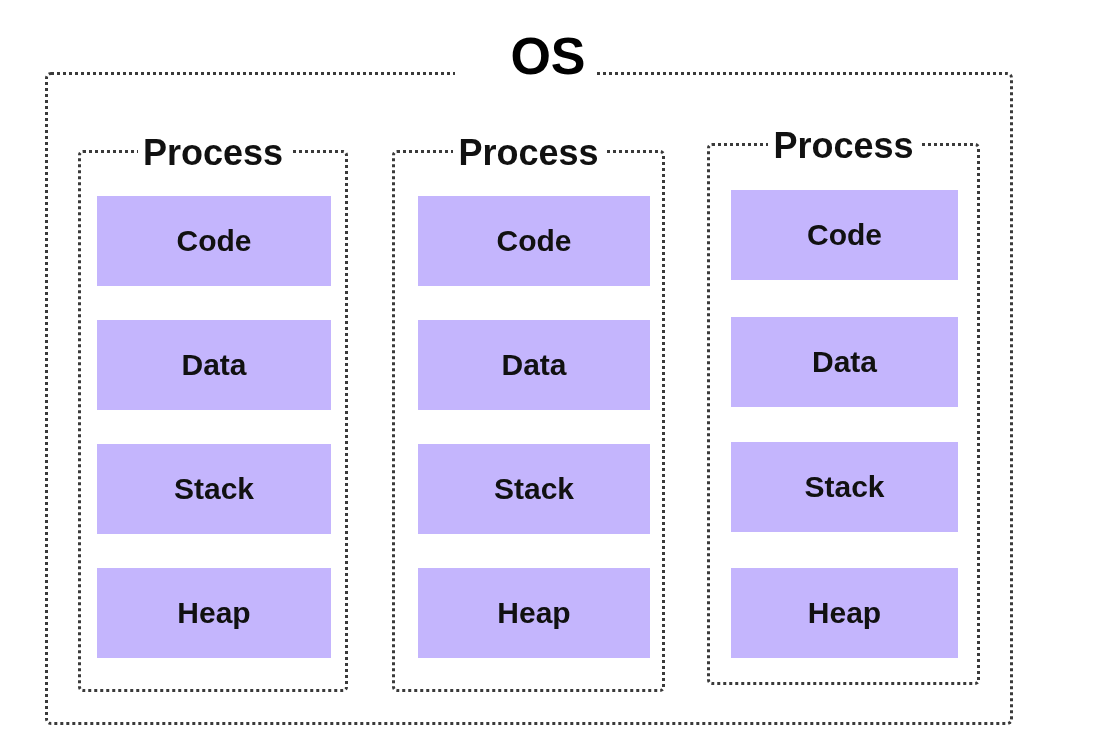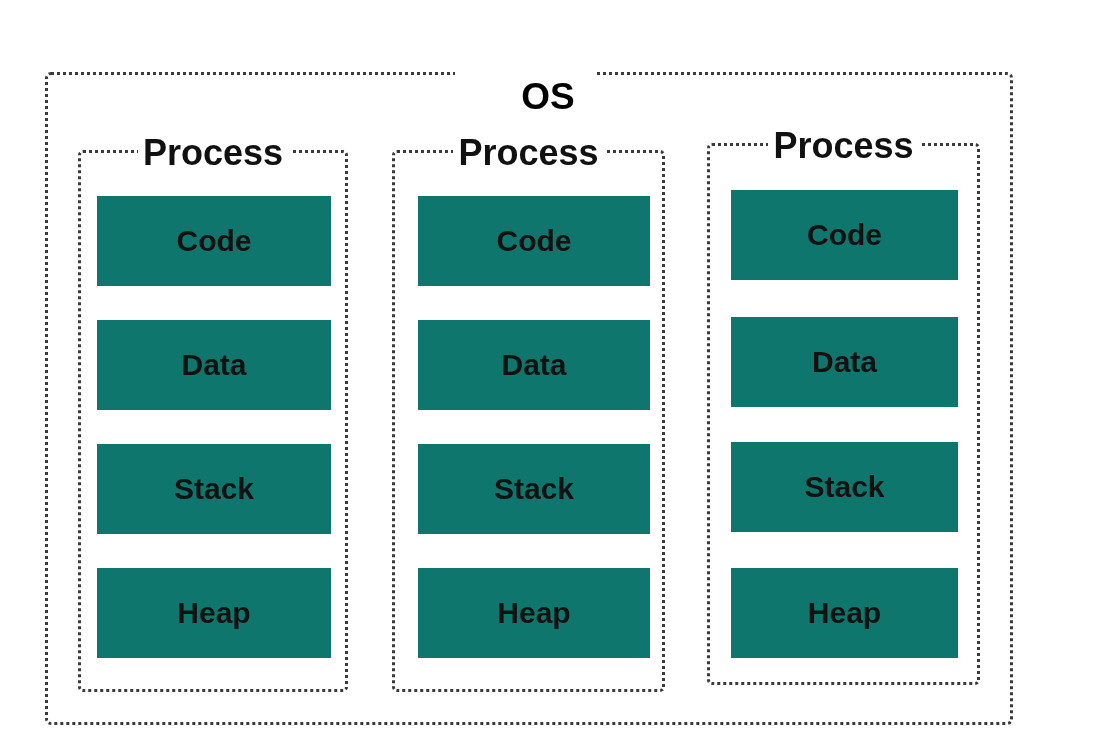--- a/index.html
+++ b/index.html
@@ -45,26 +45,25 @@
     height: 22px;
     background: #ffffff;
   }
 
   .os-title {
     position: absolute;
     left: 0;
     top: 30px;
     width: 1096px;
     text-align: center;
-    font-size: 37px;
+    font-size: 52px;
     font-weight: bold;
     line-height: 1;
     color: #000000;
     letter-spacing: 0px;
-    margin-top: 48px;
   }
 
   
   .process-box {
     position: absolute;
     box-sizing: border-box;
     border: 3px dotted #3a3a3a;
     border-radius: 5px;
     background: transparent;
   }
@@ -81,21 +80,21 @@
     font-size: 36px;
     font-weight: bold;
     line-height: 1;
     color: #111111;
     white-space: nowrap;
   }
 
   
   .seg {
     position: absolute;
-    background: #0f766e;
+    background: #c4b5fd;
     display: flex;
     align-items: center;
     justify-content: center;
     color: #111111;
     font-size: 30px;
     font-weight: bold;
     line-height: 1;
   }
 </style>
 </head>

